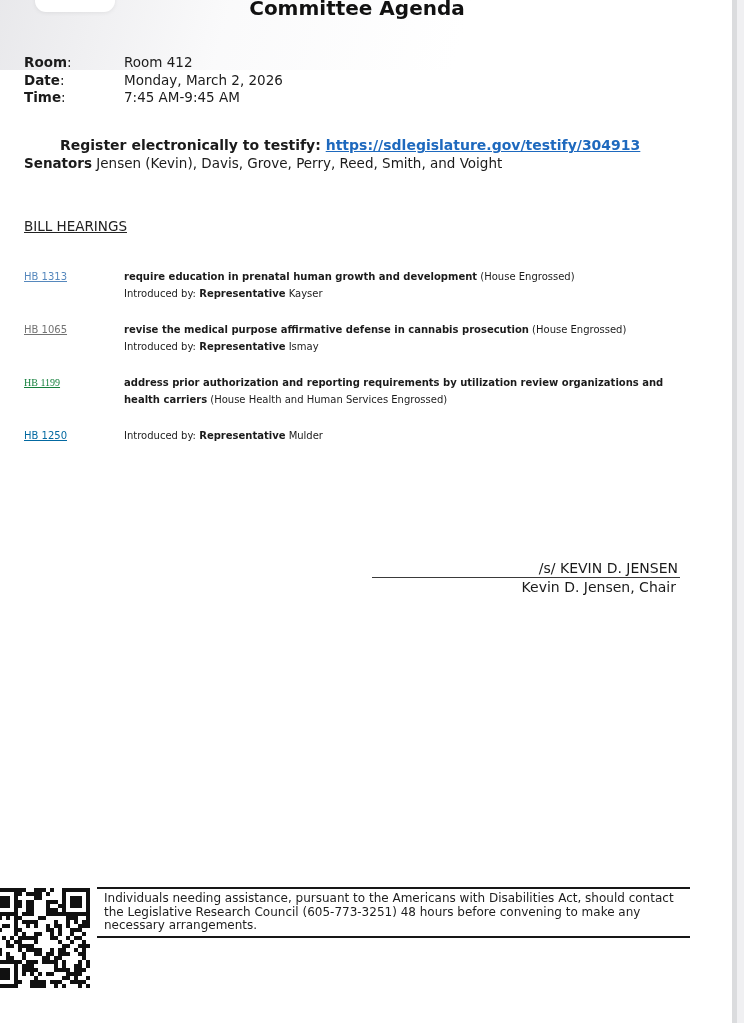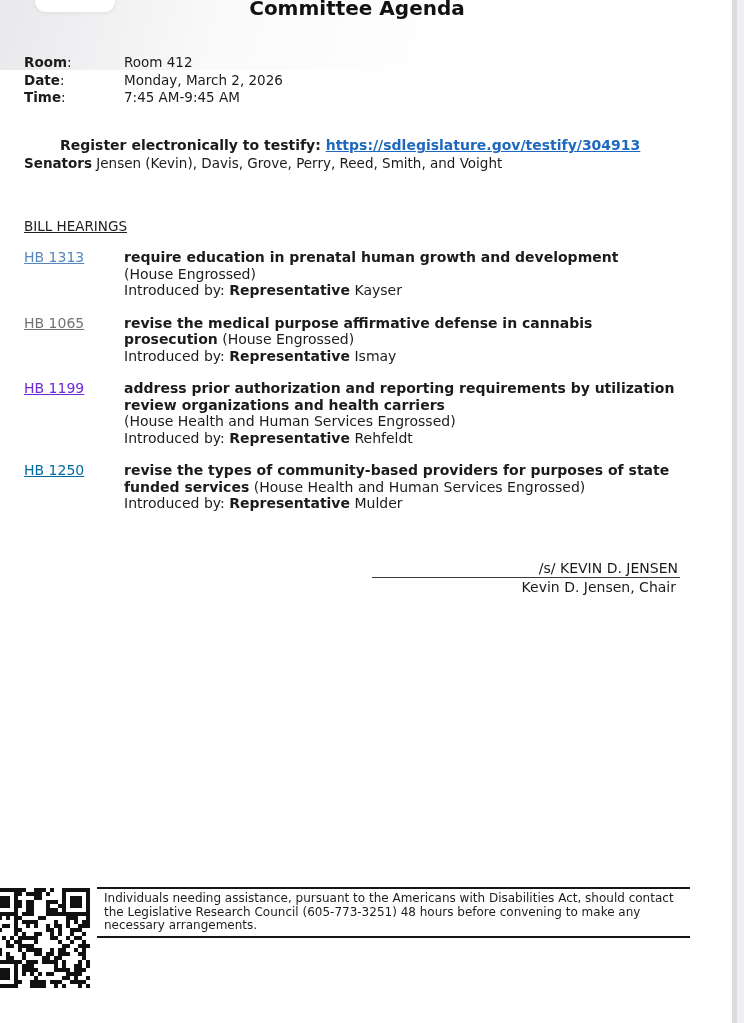--- a/index.html
+++ b/index.html
@@ -45,21 +45,21 @@
     position:absolute;left:24px;top:155px;font-size:13.5px;line-height:17px;width:660px;
   }
   .senators-line b{font-weight:700;}
   .bh-heading{
     position:absolute;left:24px;top:218px;font-size:13.5px;line-height:17px;
     text-decoration:underline;color:#222;
   }
   .bills{
     position:absolute;left:24px;top:249px;width:680px;
   }
-  .bill{display:flex;margin-bottom:16px;font-size:14px;line-height:16.5px;}
+  .bill{display:flex;margin-bottom:16px;font-size:10px;line-height:16.5px;margin-top:20px;}
   .bill-num{width:100px;flex:none;}
   .bill-num a{text-decoration:underline;cursor:pointer;}
   .bill-desc{width:552px;}
   .bill-title{font-weight:700;}
   .bill-engrossed{font-weight:400;white-space:nowrap;}
   .bill-intro .role{font-weight:700;}
   .signature{
     position:absolute;left:372px;top:560px;width:308px;font-size:14px;
   }
   .sig-line{
@@ -134,33 +134,29 @@
     <span class="bill-num"><a style="color: #737373;">HB 1065</a></span>
     <span class="bill-desc">
       <span><span class="bill-title">revise the medical purpose affirmative defense in cannabis prosecution</span> <span class="bill-engrossed">(House Engrossed)</span></span>
       <div class="bill-intro">
         <span>Introduced by:</span> <span class="role">Representative</span> <span>Ismay</span>
       </div>
     </span>
   </div>
 
   <div class="bill">
-    <span class="bill-num"><a style="color: #6d28d9;">HB 1199</a></span>
+    <span class="bill-num"><a style="color: #15803d; font-family: Liberation Serif, serif;">HB 1199</a></span>
     <span class="bill-desc">
       <span><span class="bill-title">address prior authorization and reporting requirements by utilization review organizations and health carriers</span> <span class="bill-engrossed">(House Health and Human Services Engrossed)</span></span>
-      <div class="bill-intro">
-        <span>Introduced by:</span> <span class="role">Representative</span> <span>Rehfeldt</span>
-      </div>
     </span>
   </div>
 
   <div class="bill">
     <span class="bill-num"><a style="color: #0369a1;">HB 1250</a></span>
     <span class="bill-desc">
-      <span><span class="bill-title">revise the types of community-based providers for purposes of state funded services</span> <span class="bill-engrossed">(House Health and Human Services Engrossed)</span></span>
       <div class="bill-intro">
         <span>Introduced by:</span> <span class="role">Representative</span> <span>Mulder</span>
       </div>
     </span>
   </div>
 </div>
 
 <div class="signature">
   <div class="sig-line">/s/ KEVIN D. JENSEN</div>
   <div class="sig-chair">Kevin D. Jensen, Chair</div>

